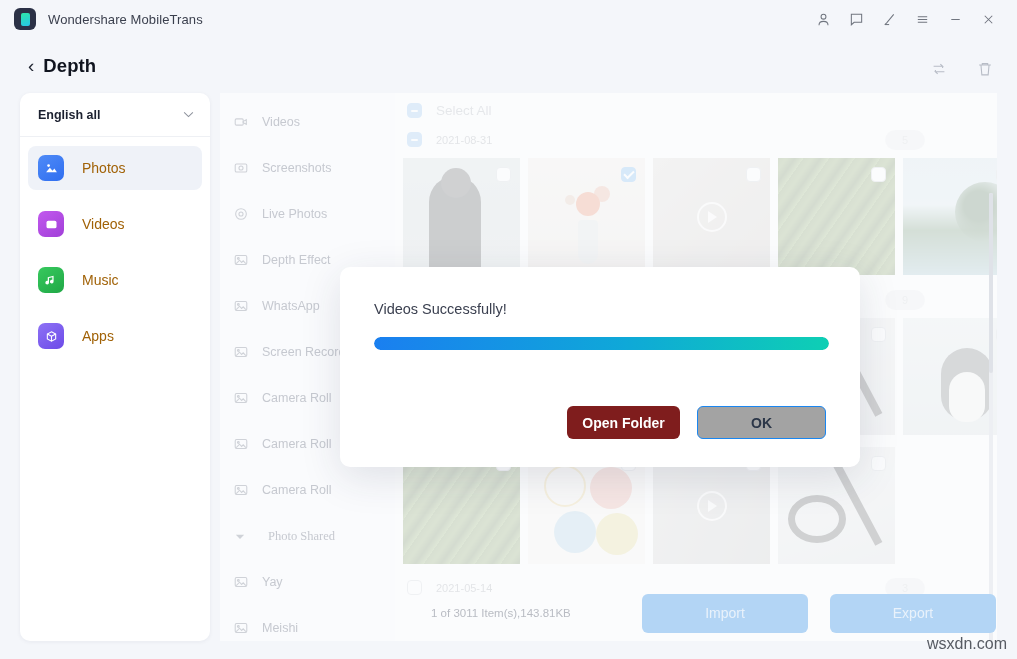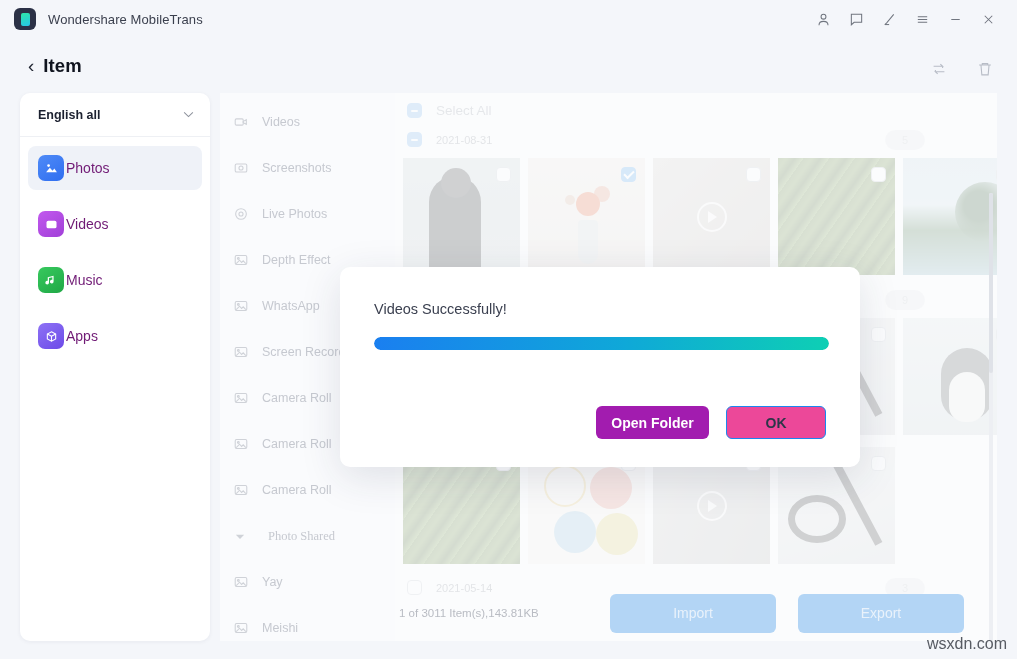--- a/index.html
+++ b/index.html
@@ -70,21 +70,21 @@
   .nav-item {
     display: flex; align-items: center; height: 44px; margin: 0 8px 12px 8px;
     padding-left: 10px; border-radius: 8px; cursor: default;
   }
   .nav-item.active { background: #eff2f8; }
   .nav-ico {
     width: 26px; height: 26px; border-radius: 7px; flex: none;
     display: flex; align-items: center; justify-content: center; color: #fff;
   }
   .nav-ico svg { display:block; }
-  .nav-label { margin-left: 2px; font-size: 14px; color: #701a75; }
+  .nav-label { margin-left: 18px; font-size: 14px; color: #a16207; }
 
   
   .catcol {
     position: absolute; left: 220px; top: 93px; width: 175px; height: 548px;
     background: #fafbfd; padding-top: 6px; overflow: hidden;
   }
   .cat-item {
     display: flex; align-items: center; height: 46px; padding-left: 10px;
     color: #c9ccd3; font-size: 12.5px;
   }
@@ -194,21 +194,21 @@
     content:""; position:absolute; left:10px; top:48px; width:44px; height:34px; border-radius:50%;
     border:7px solid #3a3c3f;
   }
   .art-cable:after {
     content:""; position:absolute; left:48px; top:6px; width:8px; height:105px; background:#3a3c3f;
     transform: rotate(-28deg); transform-origin: top left;
   }
 
   
   .bottombar {
-    position: absolute; left: 382px; bottom: 18px; width: 602px; height: 56px;
+    position: absolute; left: 414px; bottom: 18px; width: 602px; height: 56px;
     display: flex; align-items: center; padding-left: 17px;
   }
   .item-count { font-size: 11.5px; color: #b9bcc3; flex: none; }
   .act-btn {
     width: 166px; height: 39px; border-radius: 6px; background: #b3d5f5;
     color: #e9f2fb; font-size: 14px; display: flex; align-items: center; justify-content: center;
     border: none;
   }
   .act-gap { flex: 1; }
 
@@ -237,26 +237,26 @@
   }
   .progress-fill {
     height: 13px; border-radius: 7px;
     background: linear-gradient(90deg, #1a7ff0 0%, #0fa8d8 55%, #0ecfb4 100%);
   }
   .modal-actions {
     position: absolute; right: 34px; bottom: 28px; display: flex; gap: 17px;
   }
   .btn-primary {
     width: 113px; height: 33px; border-radius: 6px; border: none;
-    background: #a21caf; color: #fff; font-size: 14px; font-weight: bold;
+    background: #7f1d1d; color: #fff; font-size: 14px; font-weight: bold;
     display: flex; align-items: center; justify-content: center; margin-left: 20px;
   }
   .btn-outline {
-    width: 100px; height: 33px; border-radius: 6px;
-    border: 1px solid #1a86f0; background: #ec4899; color: #2b3648; font-size: 14px; font-weight: bold;
+    width: 129px; height: 33px; border-radius: 6px;
+    border: 1px solid #1a86f0; background: #a3a3a3; color: #2b3648; font-size: 14px; font-weight: bold;
     display: flex; align-items: center; justify-content: center;
   }
 
   .watermark {
     position: absolute; right: 10px; bottom: 6px; font-size: 16px; color: #575b63;
   }
 </style>
 </head>
 <body>
 
@@ -297,21 +297,21 @@
     <div class="tb-btn">
       <svg width="15" height="15" viewBox="0 0 16 16" stroke="currentColor" stroke-width="1.1">
           <path d="M4 4l8 8M12 4l-8 8"></path>
         </svg>
     </div>
   </div>
 </div>
 
 <div class="backbar">
   <div class="back-chevron">‹</div>
-  <div class="back-label">Item</div>
+  <div class="back-label">Depth</div>
 </div>
 <div class="toprow-icons">
   <div class="ti">
     <svg width="18" height="18" viewBox="0 0 20 20" fill="none" stroke="currentColor" stroke-width="1.2">
       <path d="M4 7h10l-2.5-2.5M16 13H6l2.5 2.5"></path>
         <path d="M14 7v2M6 13v-2"></path>
     </svg>
   </div>
   <div class="ti">
     <svg width="18" height="18" viewBox="0 0 20 20" fill="none" stroke="currentColor" stroke-width="1.2">

